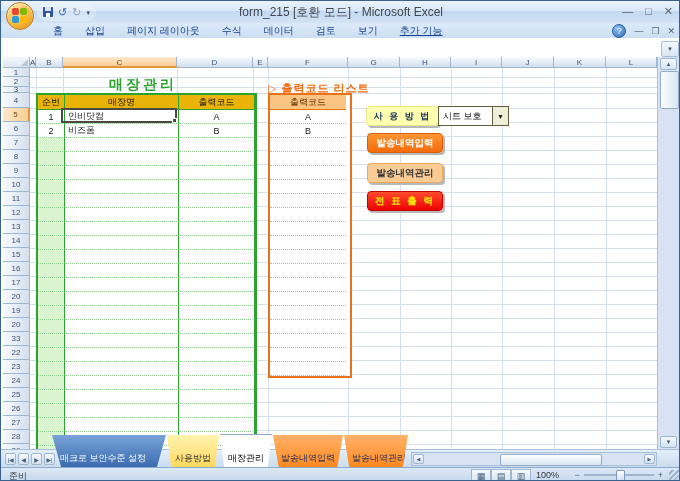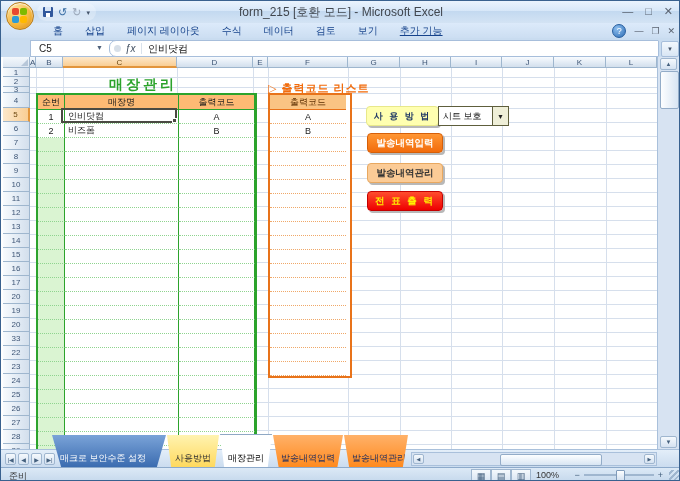--- a/index.html
+++ b/index.html
@@ -56,21 +56,21 @@
   #corner{left:2px;top:0;width:27px;height:11px;background:linear-gradient(#F4F8FC,#DDE7F2);
     border-right:1px solid #9EB6CE;border-bottom:1px solid #9EB6CE;box-sizing:border-box;}
   #corner:after{content:"";position:absolute;right:1px;bottom:1px;
     border-left:7px solid transparent;border-bottom:7px solid #B7C7D9;}
   .vline{top:11px;width:1px;background:#D6DFEC;}
   .hline{left:29px;height:1px;background:#D6DFEC;}
   
   #storetitle{font-size:14px;font-weight:bold;color:#2CA32C;letter-spacing:3px;text-align:center;}
   #codelisttitle{font-size:11px;font-weight:bold;color:#F26C0C;letter-spacing:1px;}
   .gcell{box-sizing:border-box;font-size:9px;color:#1A1A1A;display:flex;align-items:center;}
-  .ghead{background:#fdba74;justify-content:center;border-right:1px solid #2CA32C;border-bottom:1px solid #2CA32C;}
+  .ghead{background:#eab308;justify-content:center;border-right:1px solid #2CA32C;border-bottom:1px solid #2CA32C;}
   .gbody{background:#fff;border-right:1px solid #2CA32C;border-bottom:1px dotted #8FD48F;}
   .gempty{background:#DAF4D2;}
   .ohead{background:#FAC483;justify-content:center;border-bottom:1px solid #E8731A;box-sizing:border-box;font-size:9px;color:#5A2D00;display:flex;align-items:center;}
   .obody{background:#fff;border-bottom:1px dotted #F0A868;box-sizing:border-box;font-size:9px;color:#1A1A1A;display:flex;align-items:center;justify-content:center;}
   #maintable{border:2px solid #2CA32C;border-bottom:none;background:#fff;}
   #codetable{border:2px solid #E8731A;background:#fff;}
   #selcell{border:2px solid #4A4A42;box-sizing:border-box;}
   #selcell:after{content:"";position:absolute;right:-2px;bottom:-2px;width:3px;height:3px;background:#4A4A42;border:1px solid #fff;}
   
   .sheetbtn{border-radius:4px;box-shadow:2px 2px 0 #B8B8B8;font-weight:bold;text-align:center;
@@ -159,29 +159,20 @@
         <div class="rtab" style="position: relative; text-decoration: underline;">추가 기능</div>
       </div>
     <div id="ribbonright">
       <span id="helpdot">?</span>
       <span class="smallwb">—</span>
       <span class="smallwb">❐</span>
       <span class="smallwb">✕</span>
     </div>
   </div>
 
-  <div id="formularow" class="abs">
-    <div id="namebox" class="abs">C5</div>
-    <div id="nameboxarrow" class="abs">▼</div>
-    <div id="fxwrap" class="abs">
-      <span id="fxdot"></span>
-      <span id="fxsym">ƒx</span>
-      <span id="fvalue">인비닷컴</span>
-    </div>
-  </div>
   <div id="fbexpand" class="abs">▼</div>
 
   <div id="sheet" class="abs">
     <div id="corner" class="abs"></div>
     <div id="hdrs">
         <div class="colhdr abs" style="left: 29px; width: 6px;">A</div>
         <div class="colhdr abs" style="left: 35px; width: 27px;">B</div>
         <div class="colhdr abs sel" style="left: 62px; width: 114px;">C</div>
         <div class="colhdr abs" style="left: 176px; width: 76px;">D</div>
         <div class="colhdr abs" style="left: 252px; width: 15px;">E</div>

